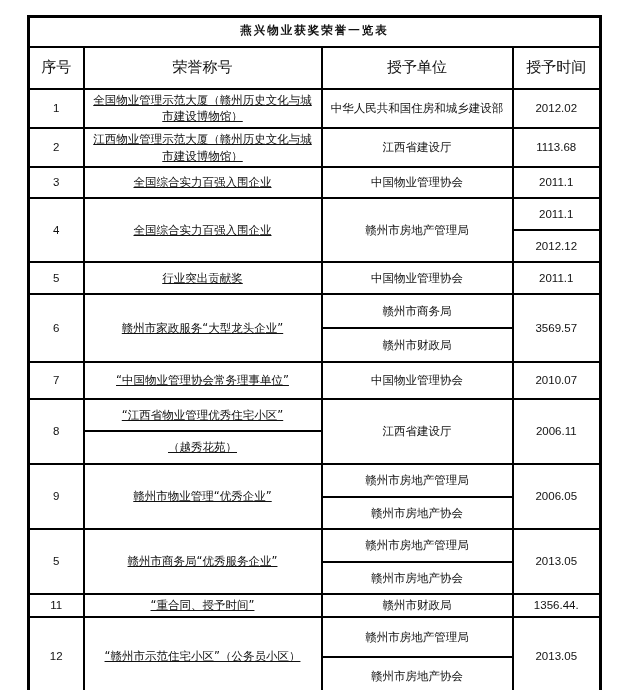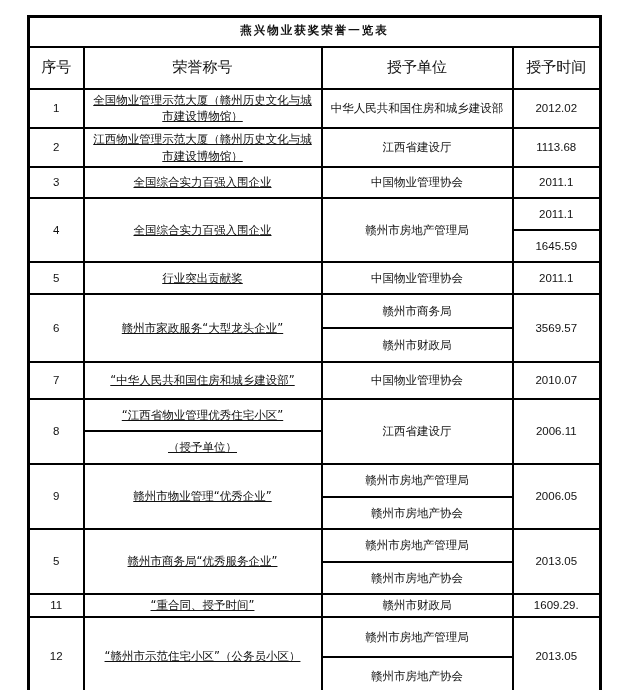--- a/index.html
+++ b/index.html
@@ -93,21 +93,21 @@
       <td class="time">2011.1</td>
     </tr>
 
     <tr style="height:32px">
       <td class="num" rowspan="2">4</td>
       <td class="honor" rowspan="2">全国综合实力百强入围企业</td>
       <td class="unit" rowspan="2">赣州市房地产管理局</td>
       <td class="time">2011.1</td>
     </tr>
     <tr style="height:32px">
-      <td class="time">1645.59</td>
+      <td class="time">2012.12</td>
     </tr>
 
     <tr style="height:32px">
       <td class="num">5</td>
       <td class="honor">行业突出贡献奖</td>
       <td class="unit">中国物业管理协会</td>
       <td class="time">2011.1</td>
     </tr>
 
     <tr style="height:34px">
@@ -115,33 +115,33 @@
       <td class="honor" rowspan="2">赣州市家政服务“大型龙头企业”</td>
       <td class="unit">赣州市商务局</td>
       <td class="time" rowspan="2">3569.57</td>
     </tr>
     <tr style="height:34px">
       <td class="unit">赣州市财政局</td>
     </tr>
 
     <tr style="height:37px">
       <td class="num">7</td>
-      <td class="honor">“中华人民共和国住房和城乡建设部”</td>
+      <td class="honor">“中国物业管理协会常务理事单位”</td>
       <td class="unit">中国物业管理协会</td>
       <td class="time">2010.07</td>
     </tr>
 
     <tr style="height:32px">
       <td class="num" rowspan="2">8</td>
       <td class="honor">“江西省物业管理优秀住宅小区”</td>
       <td class="unit" rowspan="2">江西省建设厅</td>
       <td class="time" rowspan="2">2006.11</td>
     </tr>
     <tr style="height:33px">
-      <td class="honor">（授予单位）</td>
+      <td class="honor">（越秀花苑）</td>
     </tr>
 
     <tr style="height:33px">
       <td class="num" rowspan="2">9</td>
       <td class="honor" rowspan="2">赣州市物业管理“优秀企业”</td>
       <td class="unit">赣州市房地产管理局</td>
       <td class="time" rowspan="2">2006.05</td>
     </tr>
     <tr style="height:32px">
       <td class="unit">赣州市房地产协会</td>
@@ -154,21 +154,21 @@
       <td class="time" rowspan="2">2013.05</td>
     </tr>
     <tr style="height:32px">
       <td class="unit">赣州市房地产协会</td>
     </tr>
 
     <tr style="height:22px">
       <td class="num">11</td>
       <td class="honor">“重合同、授予时间”</td>
       <td class="unit">赣州市财政局</td>
-      <td class="time">1609.29.</td>
+      <td class="time">1356.44.</td>
     </tr>
 
     <tr style="height:40px">
       <td class="num" rowspan="2">12</td>
       <td class="honor" rowspan="2">“赣州市示范住宅小区”（公务员小区）</td>
       <td class="unit">赣州市房地产管理局</td>
       <td class="time" rowspan="2">2013.05</td>
     </tr>
     <tr style="height:40px">
       <td class="unit">赣州市房地产协会</td>

